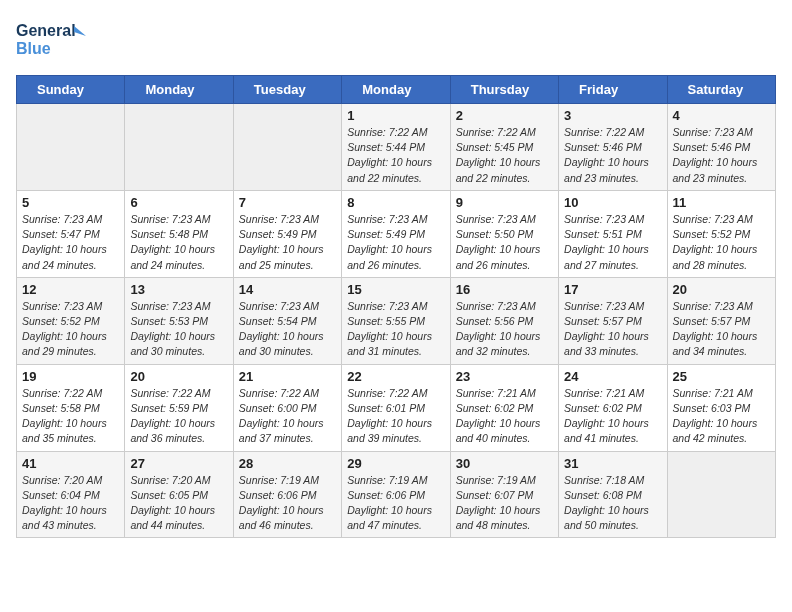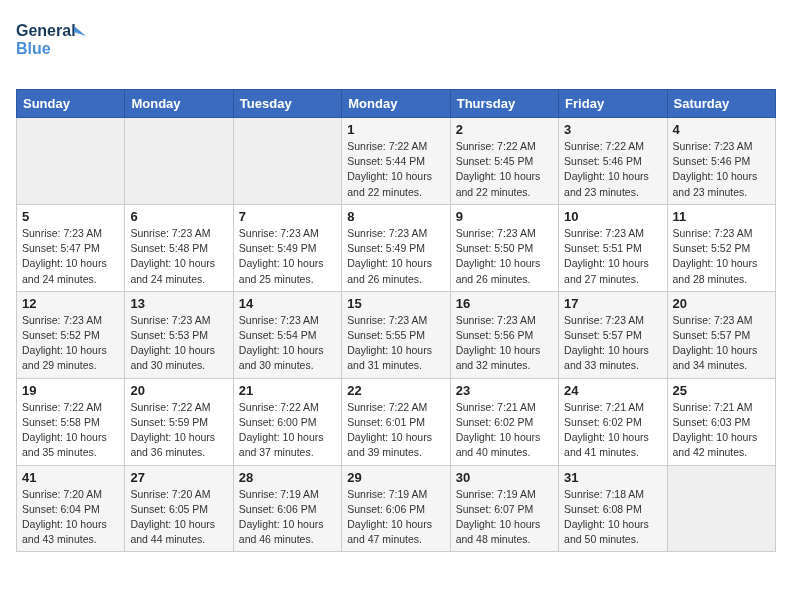--- a/index.html
+++ b/index.html
@@ -7,21 +7,21 @@
       font-family: Arial, sans-serif;
       background: #fff;
       width: 792px;
       min-height: 612px;
       padding: 16px;
     }
     .header {
       display: flex;
       justify-content: space-between;
       align-items: flex-start;
-      margin-bottom: 28px;
+      margin-bottom: 14px;
     }
     .logo {
       display: flex;
       align-items: center;
     }
     .title-block {
       text-align: right;
     }
     .title-block h1 {
       font-size: 32px;
@@ -35,21 +35,21 @@
     }
     table {
       width: 100%;
       border-collapse: collapse;
       font-size: 11px;
     }
     thead tr th {
       background: #3a6bbf;
       color: #fff;
       text-align: left;
-      padding: 6px 6px;
+      padding: 6px 20px;
       font-size: 13px;
       font-weight: bold;
       border: 1px solid #2d55a0;
     }
     tbody tr td {
       border: 1px solid #ccc;
       vertical-align: top;
       padding: 4px 5px;
       width: 14.28%;
       height: 80px;
@@ -61,20 +61,21 @@
     .day-num {
       font-weight: bold;
       font-size: 13px;
       margin-bottom: 2px;
       color: #222;
     }
     .day-info {
       color: #333;
       font-size: 10.5px;
       line-height: 1.45;
+      font-style: italic;
     }
     td.empty {
       background: #f9f9f9;
     }
     tbody tr:nth-child(odd) td.empty {
       background: #efefef;
     }
   </style>
 </head>
 <body>

